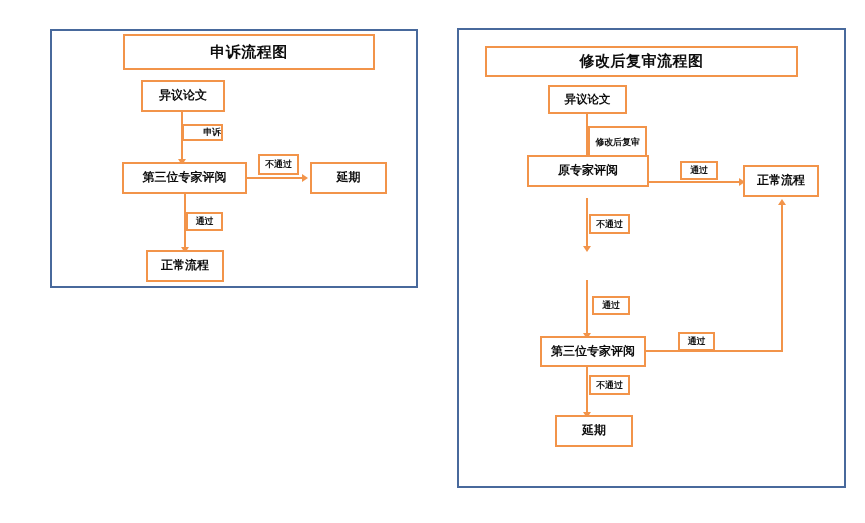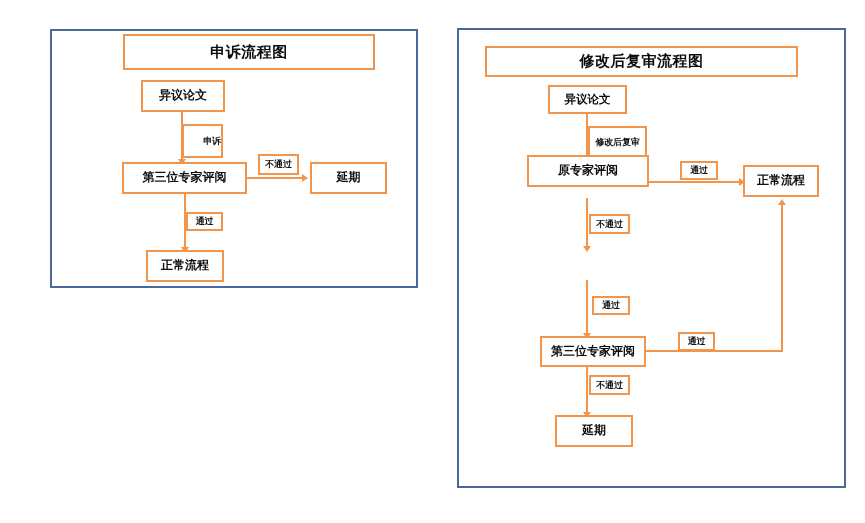--- a/index.html
+++ b/index.html
@@ -106,21 +106,21 @@
 <div class="page">
 
   <div class="panel" id="panel-left">
 
     <div class="node title" style="left:71px; top:3px; width:252px; height:36px;">申诉流程图</div>
 
     <div class="node body" style="left:89px; top:49px; width:84px; height:32px;">异议论文</div>
 
     <div class="vline" style="left:129px; top:81px; height:49px;"></div>
     <div class="arrow-down" style="left:126px; top:128px;"></div>
-    <div class="chip" style="left:130px; top:93px; width:41px; height:34px;padding-left:19px;">申诉</div>
+    <div class="chip" style="left:130px; top:93px; width:41px; height:17px;padding-left:19px;">申诉</div>
 
     <div class="node body" style="left:70px; top:131px; width:125px; height:32px;">第三位专家评阅</div>
 
     <div class="hline" style="left:195px; top:146px; width:57px;"></div>
     <div class="arrow-right" style="left:250px; top:143px;"></div>
     <div class="chip" style="left:206px; top:123px; width:41px; height:21px;">不通过</div>
 
     <div class="node body" style="left:258px; top:131px; width:77px; height:32px;">延期</div>
 
     <div class="vline" style="left:132px; top:163px; height:56px;"></div>

